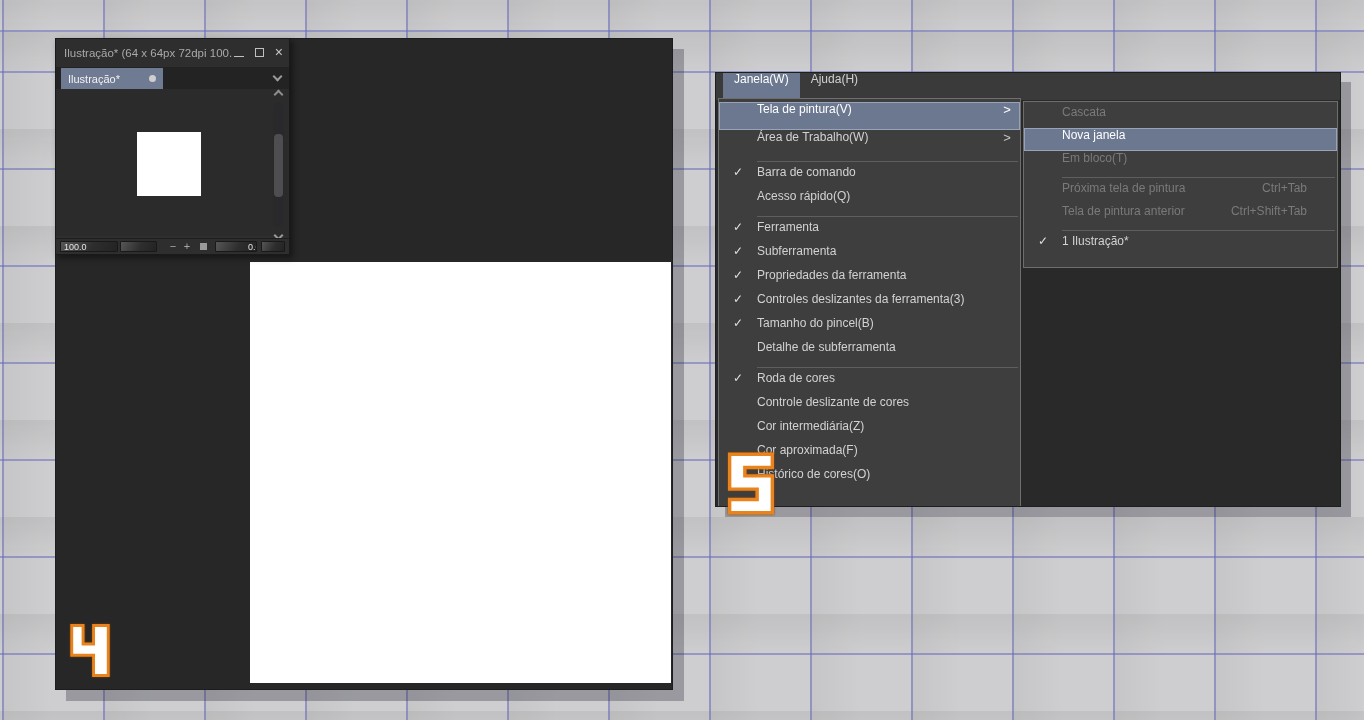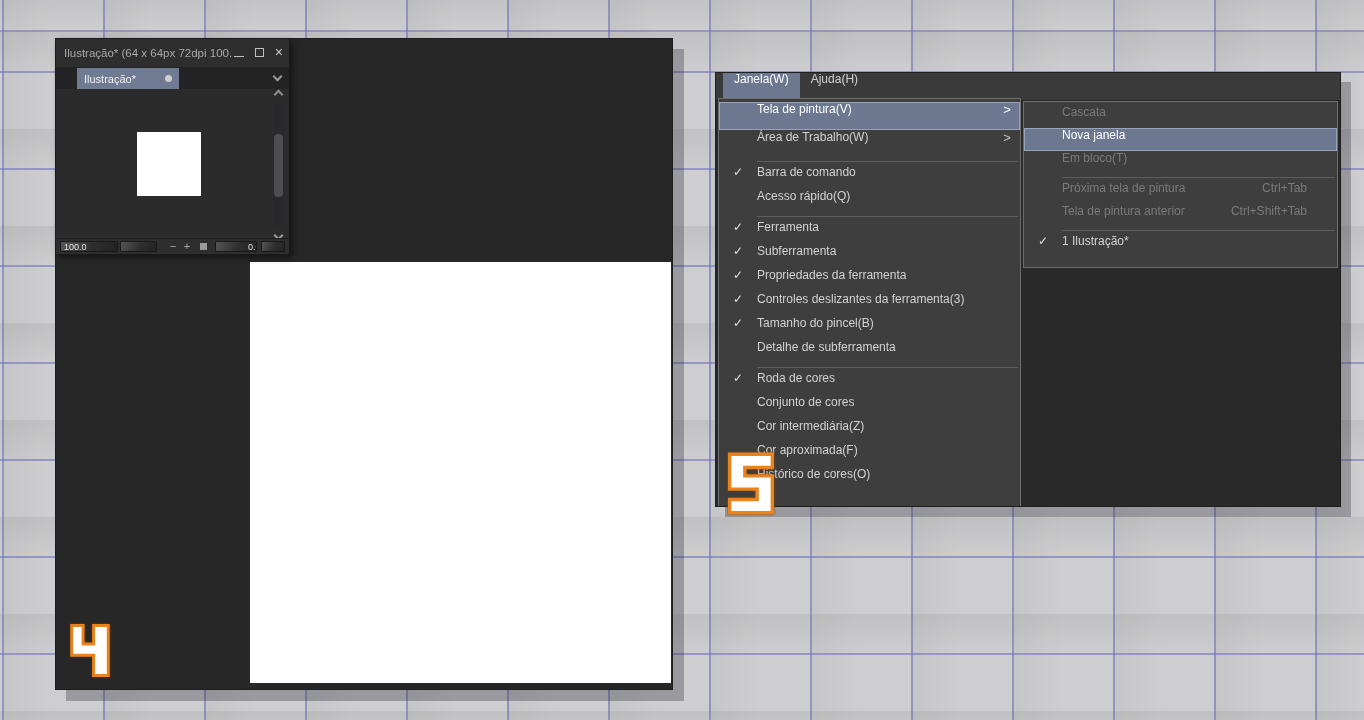--- a/index.html
+++ b/index.html
@@ -38,21 +38,21 @@
     font-size:11.5px; color:#a9a9a9;
   }
   .win-btns { position:absolute; right:6px; top:7px; display:flex; align-items:center; gap:11px; }
   .btn-min  { width:10px; height:1px; background:#c0c0c0; margin-top:8px; }
   .btn-max  { width:9px; height:9px; border:1px solid #c0c0c0; }
   .btn-close{ color:#c8c8c8; font-size:14px; line-height:12px; }
 
   .tabbar { position:absolute; left:0; top:28px; width:100%; height:22px; background:#232323; }
   .doc-tab {
     position:absolute; left:5px; top:1px; width:102px; height:21px; background:#6f7b92;
-    display:flex; align-items:center; padding:0 7px;margin-left:16px;
+    display:flex; align-items:center; padding:0 7px;
   }
   .doc-tab .tab-label { flex:1; font-size:11px; color:#f2f2f2; white-space:nowrap; overflow:hidden; }
   .tab-dot { width:7px; height:7px; border-radius:50%; background:#cfcfcf; }
   .chev { display:inline-block; width:7px; height:7px; }
   .chev.down { border-right:2px solid #9a9a9a; border-bottom:2px solid #9a9a9a; transform:rotate(45deg); }
   .chev.up   { border-left:2px solid #8d8d8d; border-top:2px solid #8d8d8d; transform:rotate(45deg); }
   .tabbar-chev { position:absolute; right:8px; top:6px; }
 
   .preview { position:absolute; left:0; top:50px; width:100%; height:147px; background:#2b2b2c; }
   .preview-square { position:absolute; left:81px; top:43px; width:64px; height:64px; background:#ffffff; }
@@ -214,21 +214,21 @@
           <span class="menu-check"></span>
           <span class="menu-label">Detalhe de subferramenta</span>
         </div>
         <div class="menu-sep"></div>
         <div class="menu-item">
           <span class="menu-check">✓</span>
           <span class="menu-label">Roda de cores</span>
         </div>
         <div class="menu-item">
           <span class="menu-check"></span>
-          <span class="menu-label">Conjunto de cores</span>
+          <span class="menu-label">Controle deslizante de cores</span>
         </div>
         <div class="menu-item">
           <span class="menu-check"></span>
           <span class="menu-label">Cor intermediária(Z)</span>
         </div>
         <div class="menu-item">
           <span class="menu-check"></span>
           <span class="menu-label">Cor aproximada(F)</span>
         </div>
         <div class="menu-item">

